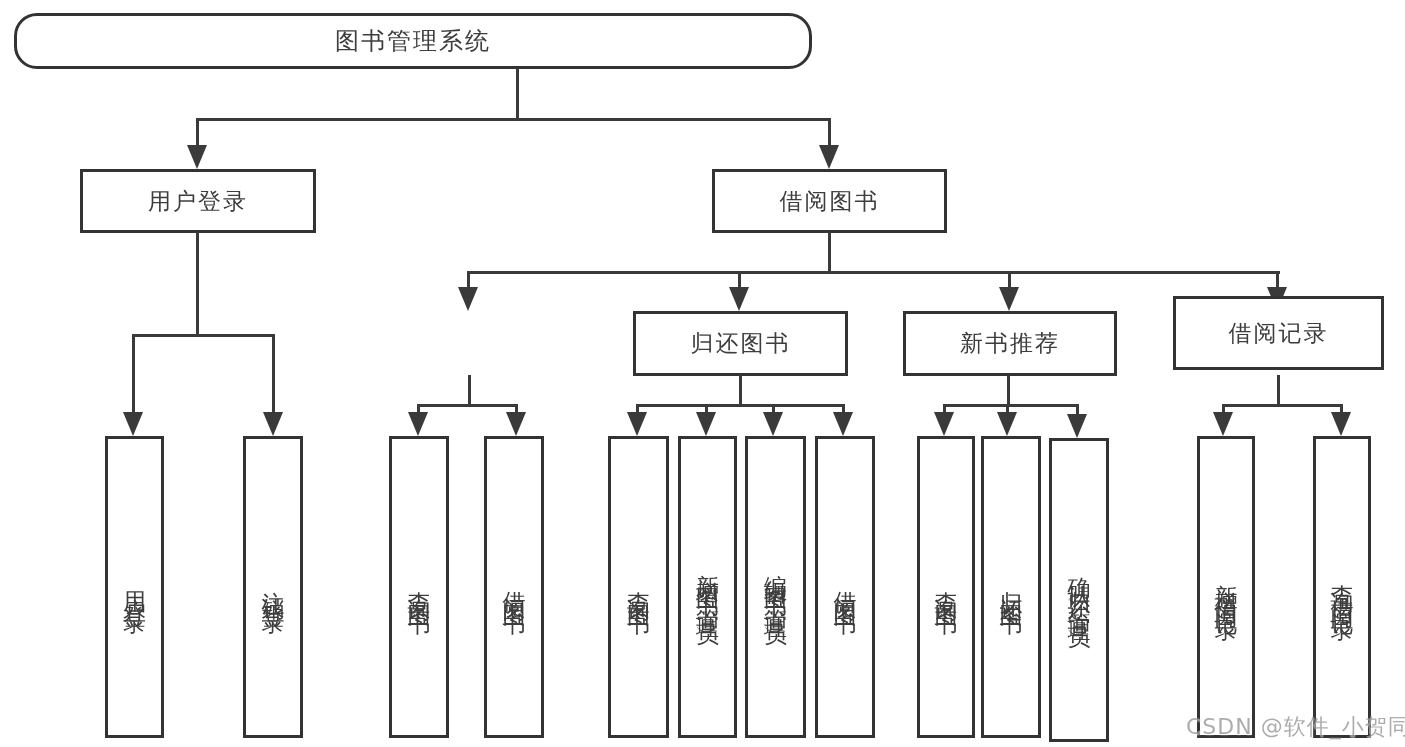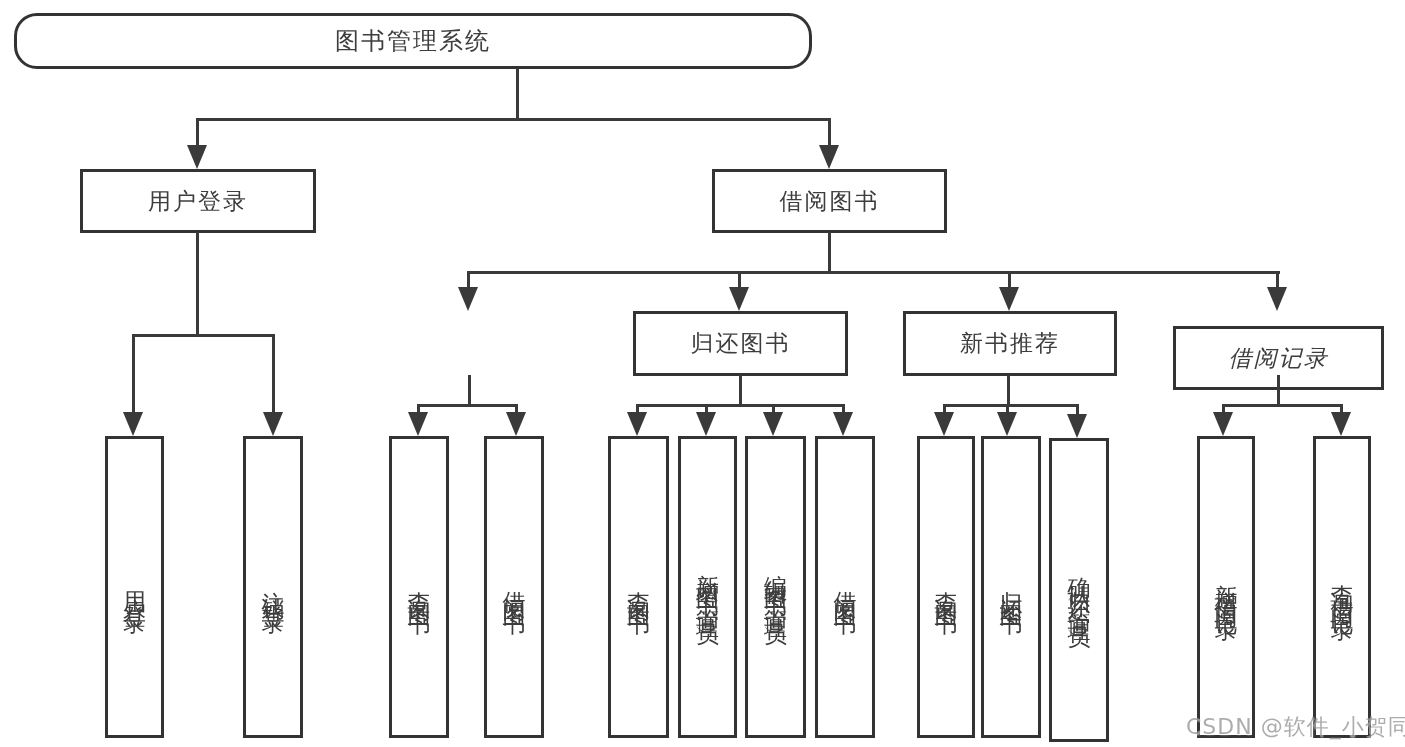--- a/index.html
+++ b/index.html
@@ -74,21 +74,21 @@
   <div class="ah" style="left:999px;top:287px;"></div>
   <div class="vl" style="left:1276px;top:271px;height:18px;"></div>
   <div class="ah" style="left:1267px;top:287px;"></div>
 
   <div class="box" style="left:633px;top:311px;width:215px;height:65px;">
     <span>归还图书</span>
   </div>
   <div class="box" style="left:903px;top:311px;width:214px;height:65px;">
     <span>新书推荐</span>
   </div>
-  <div class="box" style="left:1173px;top:326px;width:211px;height:64px;font-style:italic;">
+  <div class="box" style="left:1173px;top:296px;width:211px;height:74px;">
     <span>借阅记录</span>
   </div>
 
   <div class="vl" style="left:468px;top:375px;height:31px;"></div>
   <div class="hl" style="left:417px;top:404px;width:101px;"></div>
   <div class="vl" style="left:417px;top:404px;height:12px;"></div>
   <div class="ah" style="left:408px;top:412px;"></div>
   <div class="vl" style="left:515px;top:404px;height:12px;"></div>
   <div class="ah" style="left:506px;top:412px;"></div>
 

